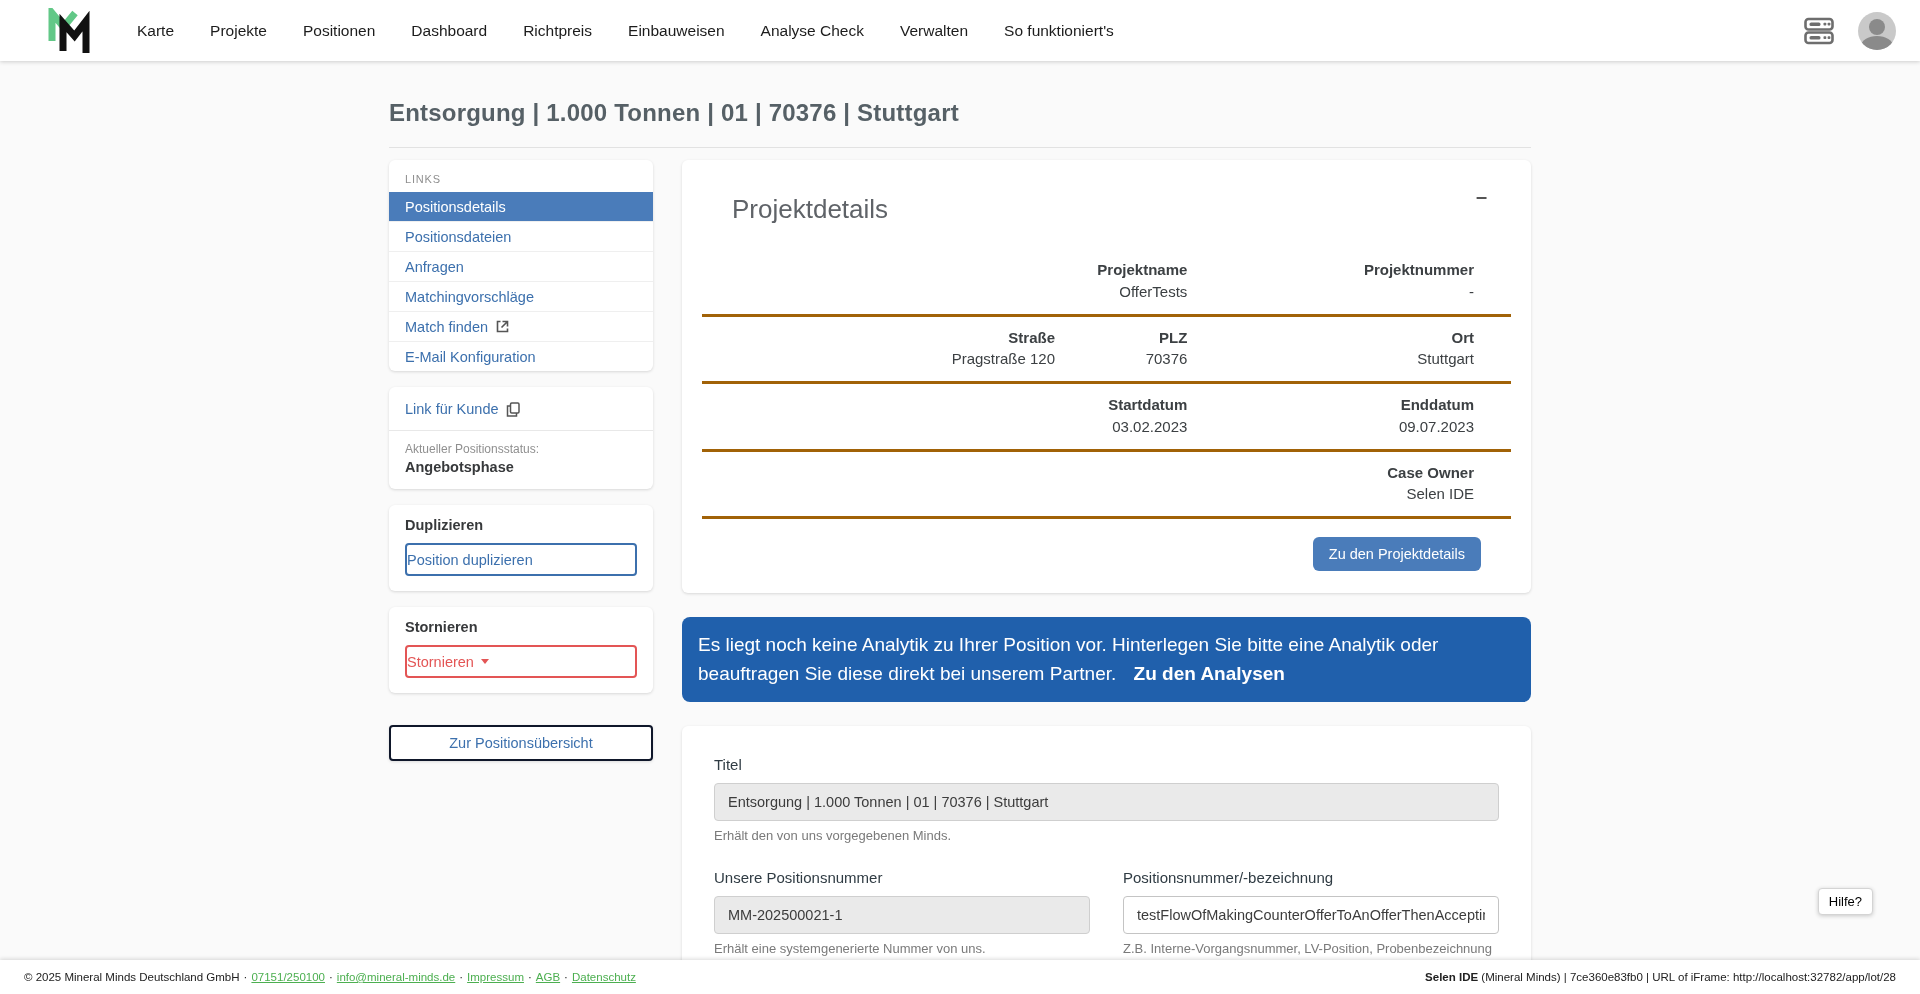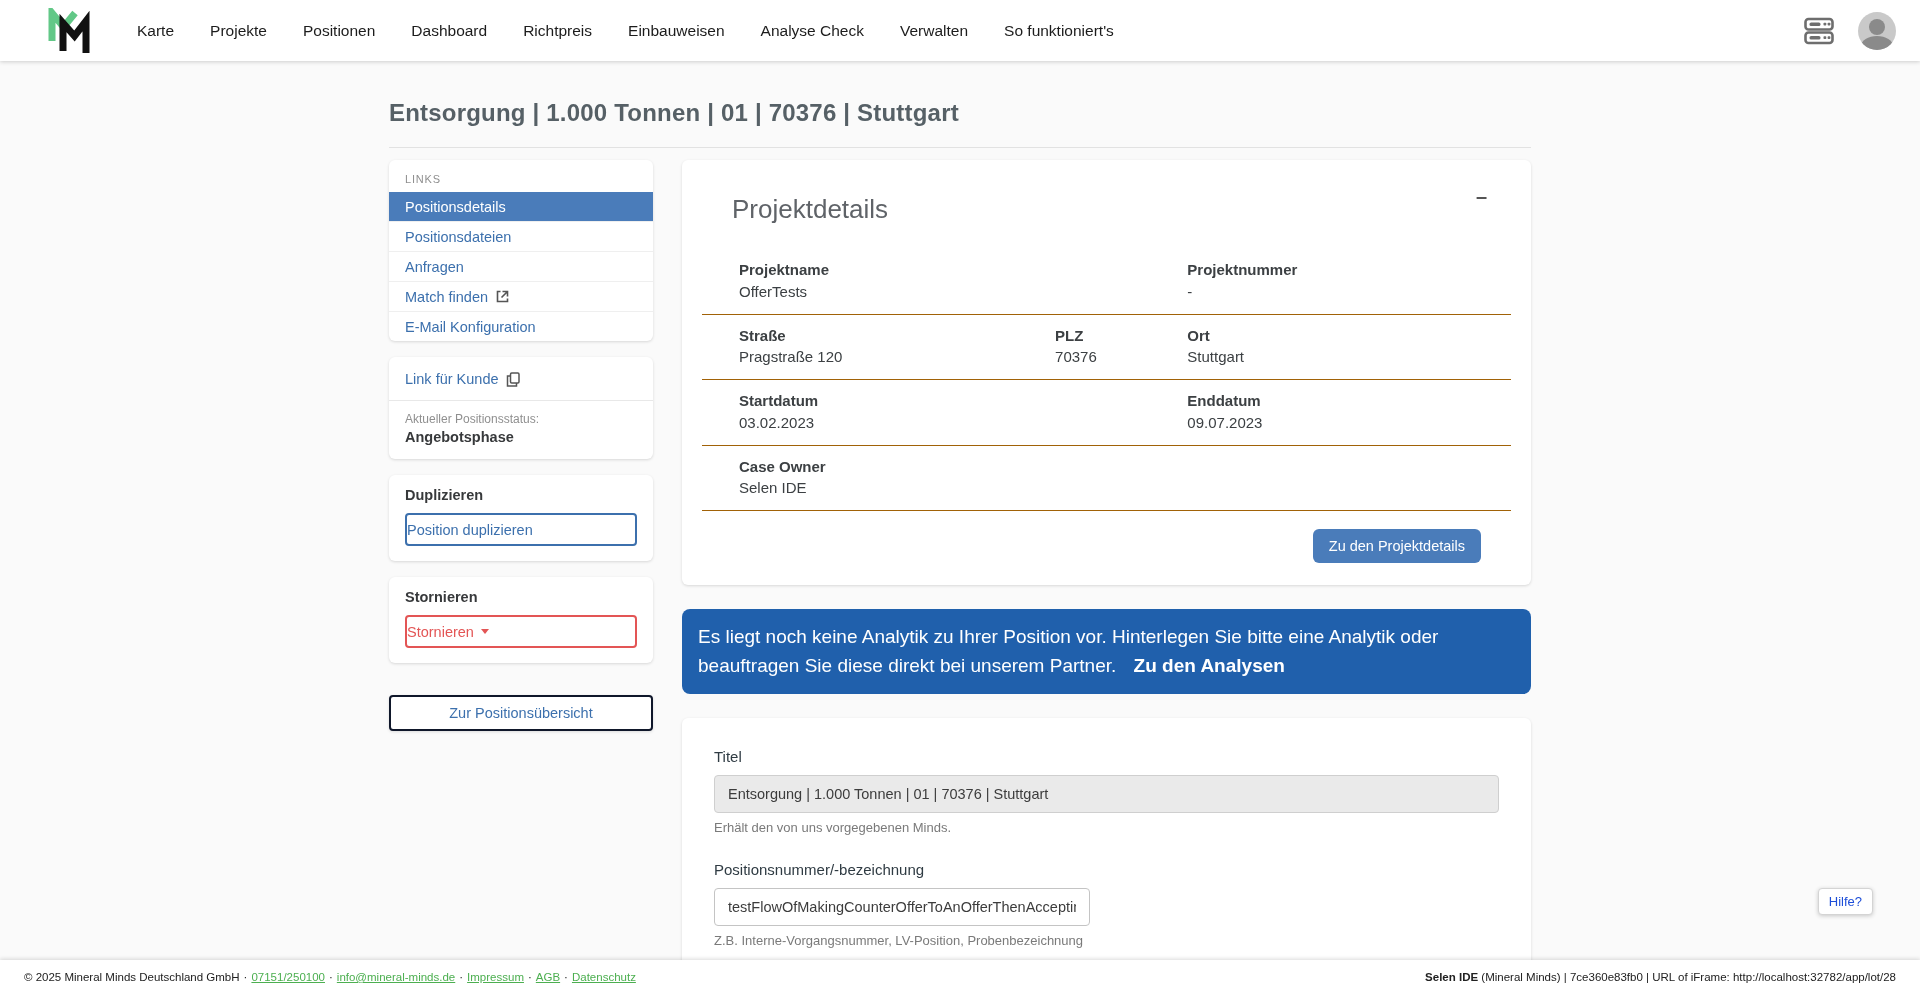--- a/index.html
+++ b/index.html
@@ -76,21 +76,21 @@
     background: #ffffff; border: 2px solid #0f172a; border-radius: 4px;
     color: #3c70ad; font-size: 14.5px; font-weight: 500; font-family: inherit;
     cursor: pointer; box-shadow: 0 1px 3px rgba(0,0,0,.12);
   }
 
   
   .project-card { padding: 34px 20px 22px 20px; position: relative; }
   .project-heading { font-size: 26px; font-weight: 400; color: #5f6368; margin: 0 30px; }
   .collapse-btn { position: absolute; right: 44px; top: 26px; font-size: 20px; font-weight: 700; color: #555; cursor: pointer; line-height: 1; }
   .field-table { margin-top: 24px; }
-  .field-row { padding: 10px 37px 11px 37px; border-bottom: 1px solid #a16207; display: grid; }
+  .field-row { padding: 10px 37px 11px 37px; border-bottom: 3px solid #a16207; display: grid; text-align: right; }
   .cols-2 { grid-template-columns: 61% 39%; }
   .cols-3 { grid-template-columns: 43% 18% 39%; }
   .cols-1 { grid-template-columns: 100%; }
   .field-label { font-size: 15px; font-weight: 700; color: #3c4043; line-height: 1.45; }
   .field-value { font-size: 15px; color: #3c4043; line-height: 1.45; }
   .project-btn-row { display: flex; justify-content: flex-end; margin: 18px 30px 0 30px; }
   .btn-primary {
     height: 34px; padding: 0 16px;
     background: #4a7cba; border: none; border-radius: 6px;
     color: #ffffff; font-size: 14.5px; font-weight: 500; font-family: inherit;
@@ -122,21 +122,21 @@
     border: 1px solid #c4c4c4; border-radius: 4px;
     padding: 0 13px; font-size: 14.5px; color: #3c3c3c;
     display: flex; align-items: center; justify-content: space-between; cursor: pointer;
   }
 
   
   .help-chip {
     position: absolute; top: 888px; right: 47px;
     background: #ffffff; border: 1px solid #d4d4d4; border-radius: 4px;
     box-shadow: 0 1px 4px rgba(0,0,0,.2);
-    padding: 5px 10px; font-size: 13px; color: #1d4ed8; cursor: pointer;
+    padding: 5px 10px; font-size: 13px; color: #000000; cursor: pointer;
   }
 
   
   .footer {
     position: absolute; bottom: 0; left: 0; right: 0; height: 34px;
     background: #ffffff; box-shadow: 0 -1px 4px rgba(0,0,0,.15);
     display: flex; align-items: center; justify-content: space-between;
     padding: 0 24px; font-size: 11.5px; color: #212121; z-index: 6;
   }
   .footer-left { display: flex; align-items: center; gap: 4px; }
@@ -199,20 +199,23 @@
         <div class="link-item selected" style="border-top:none;">
           <span>Positionsdetails</span>
         </div>
         <div class="link-item">
           <span>Positionsdateien</span>
         </div>
         <div class="link-item">
           <span>Anfragen</span>
         </div>
         <div class="link-item">
+          <span>Matchingvorschläge</span>
+        </div>
+        <div class="link-item">
           <span>Match finden</span>
           <span class="ext-icon">
             <svg width="13" height="13" viewBox="0 0 13 13">
               <path d="M4.5 1.5 H1.5 V11.5 H11.5 V8.5" fill="none" stroke="#555" stroke-width="1.6"></path>
               <path d="M6.5 1.5 H11.5 V6.5 M11.5 1.5 L5.5 7.5" fill="none" stroke="#555" stroke-width="1.6"></path>
             </svg>
           </span>
         </div>
         <div class="link-item">
           <span>E-Mail Konfiguration</span>
@@ -313,20 +316,25 @@
 
       <section class="card form-card">
         <div class="form-group">
           <label class="form-label">Titel</label>
           <input class="text-input" type="text" disabled="" value="Entsorgung | 1.000 Tonnen | 01 | 70376 | Stuttgart" style="">
           <div class="helper">Erhält den von uns vorgegebenen Minds.</div>
         </div>
 
         <div class="form-grid">
           <div>
+            <label class="form-label">Unsere Positionsnummer</label>
+            <input class="text-input" type="text" disabled="" value="MM-202500021-1" style="">
+            <div class="helper">Erhält eine systemgenerierte Nummer von uns.</div>
+          </div>
+          <div>
             <label class="form-label">Positionsnummer/-bezeichnung</label>
             <input class="text-input" type="text" value="testFlowOfMakingCounterOfferToAnOfferThenAccepting" style="">
             <div class="helper">Z.B. Interne-Vorgangsnummer, LV-Position, Probenbezeichnung</div>
           </div>
         </div>
 
         <div class="form-grid">
           <div>
             <label class="form-label">
               <span>Typ</span><span class="required">*</span>

